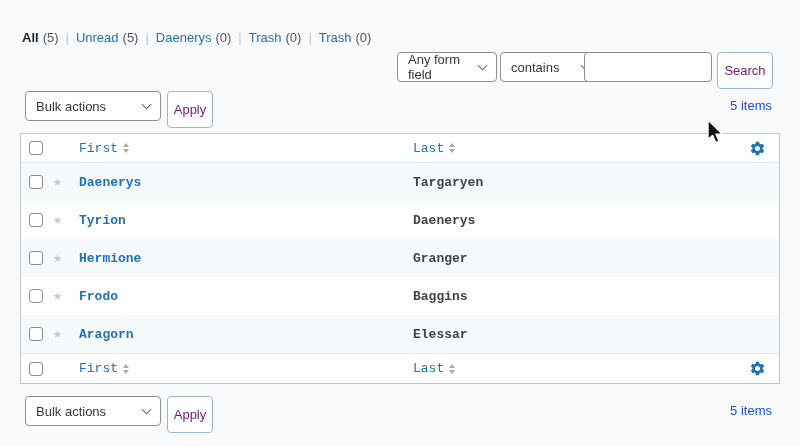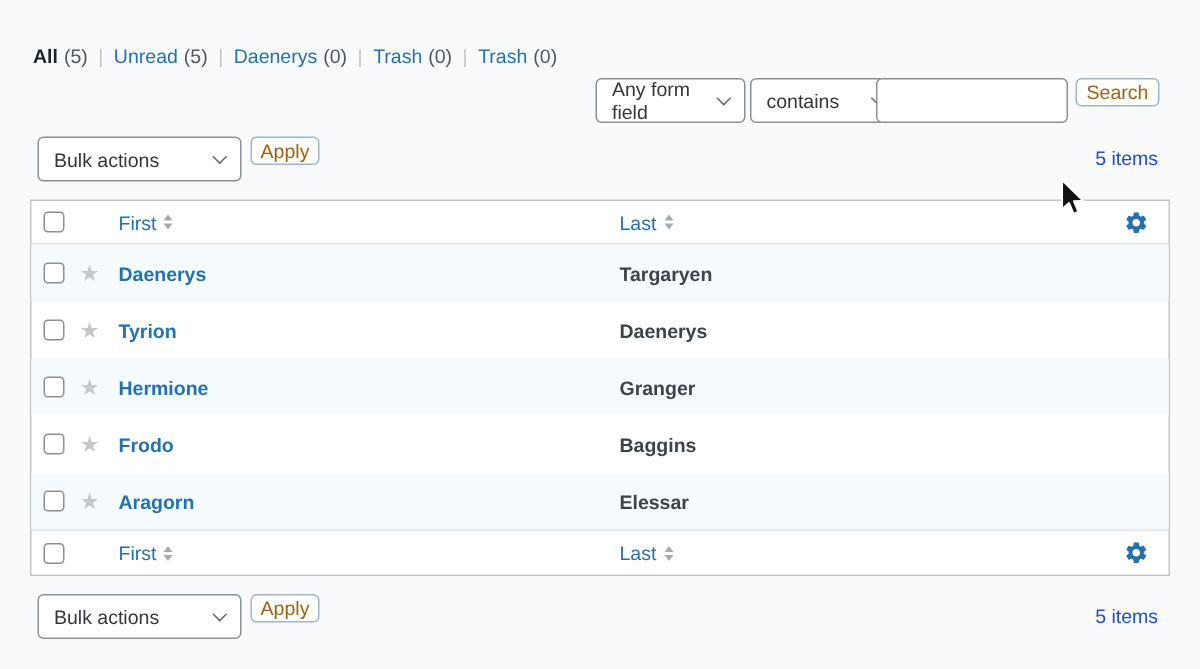--- a/index.html
+++ b/index.html
@@ -29,33 +29,33 @@
     width:7px; height:7px; margin-top:-4px; margin-left:10px;
     border-right:1.6px solid #646970; border-bottom:1.6px solid #646970;
     transform:rotate(45deg); flex:0 0 auto;
   }
   .text-input {
     position:absolute; height:30px; background:#fff;
     border:1px solid #8c8f94; border-radius:4px; padding:0 8px;
     font:inherit; color:#32373c; outline:none;
   }
   .btn {
-    position:absolute; height:19px; background:#fff;
+    position:absolute; height:37px; background:#fff;
     border:1px solid #9ab6d2; border-radius:4px;
-    color:#a16207; font-size:13px; display:flex;
+    color:#701a75; font-size:13px; display:flex;
     align-items:center; justify-content:center; cursor:pointer;
   }
   .items-count { position:absolute; color:#1d4ed8; }
 
   
   .entries-table {
     position:absolute; left:20px; top:133px; width:760px;
     background:#fff; border:1px solid #c3c4c7;
   }
-  .trow { display:flex; align-items:center; height:38px; }
+  .trow { display:flex; align-items:center; height:38px;font-family:Liberation Mono, monospace; }
   .thead { height:29px; border-bottom:1px solid #e3e6e9; }
   .tfoot { height:30px; border-top:1px solid #e3e6e9; }
   .row-alt { background:#f5fafd; }
   .col-cb   { width:30px; padding-left:8px; display:flex; align-items:center; }
   .col-star { width:28px; padding-left:2px; display:flex; align-items:center; }
   .col-first{ flex:1; display:flex; align-items:center; }
   .col-last { width:322px; display:flex; align-items:center; }
   .col-gear { width:44px; display:flex; align-items:center; justify-content:center; }
   .checkbox {
     display:inline-block; width:14px; height:14px;

